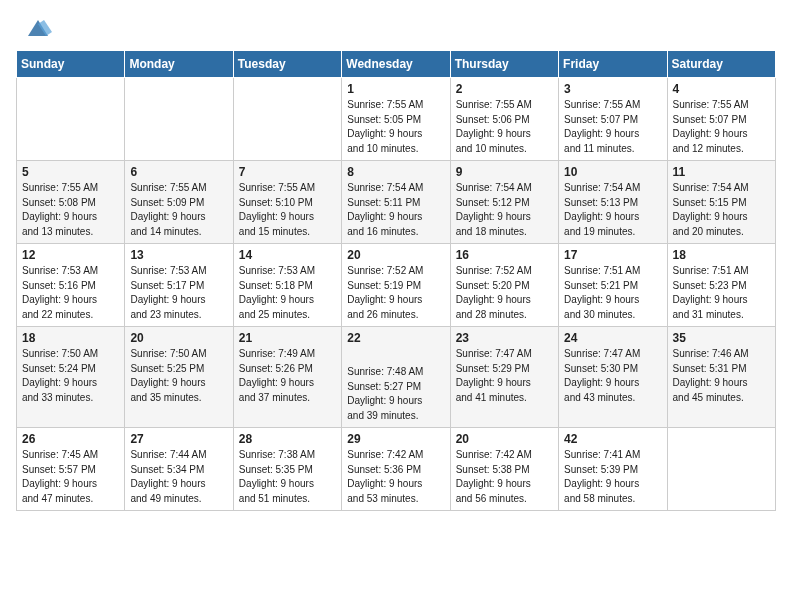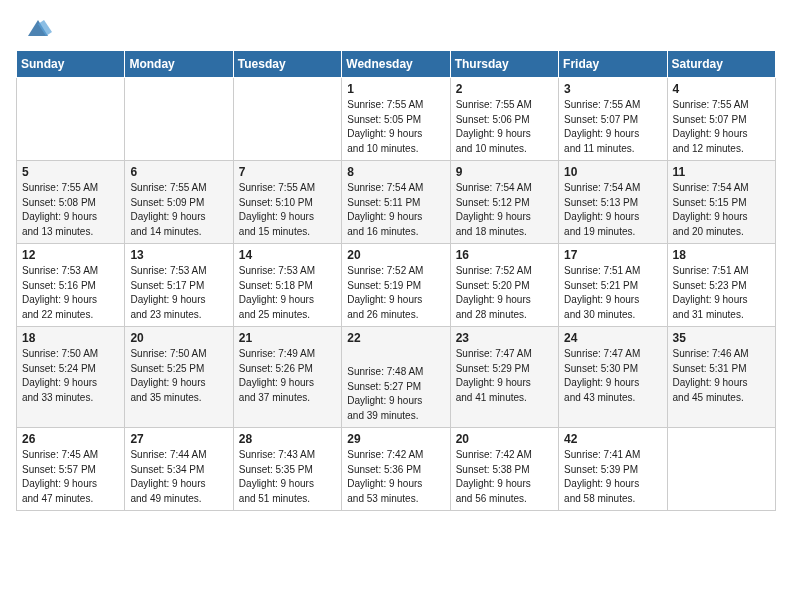--- a/index.html
+++ b/index.html
@@ -337,21 +337,21 @@
           </td>
           <td>
             <span class="day-num">27</span>
             <div class="day-info" style="white-space: pre-line;">Sunrise: 7:44 AM
 Sunset: 5:34 PM
 Daylight: 9 hours
 and 49 minutes.</div>
           </td>
           <td>
             <span class="day-num">28</span>
-            <div class="day-info" style="white-space: pre-line;">Sunrise: 7:43 AM
+            <div class="day-info" style="white-space: pre-line;">Sunrise: 7:38 AM
 Sunset: 5:35 PM
 Daylight: 9 hours
 and 51 minutes.</div>
           </td>
           <td>
             <span class="day-num">29</span>
             <div class="day-info" style="white-space: pre-line;">Sunrise: 7:42 AM
 Sunset: 5:36 PM
 Daylight: 9 hours
 and 53 minutes.</div>

